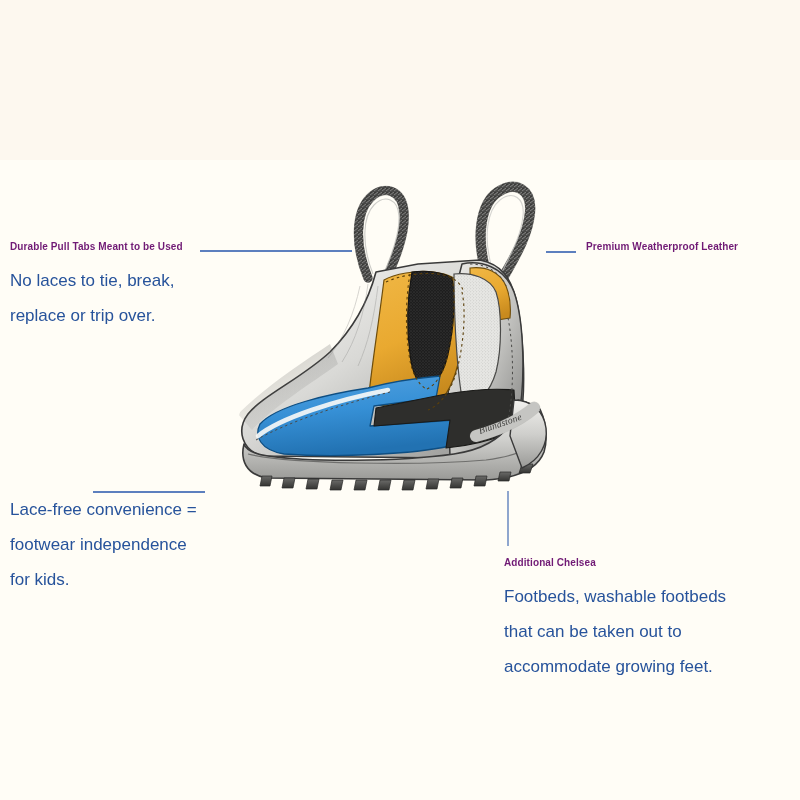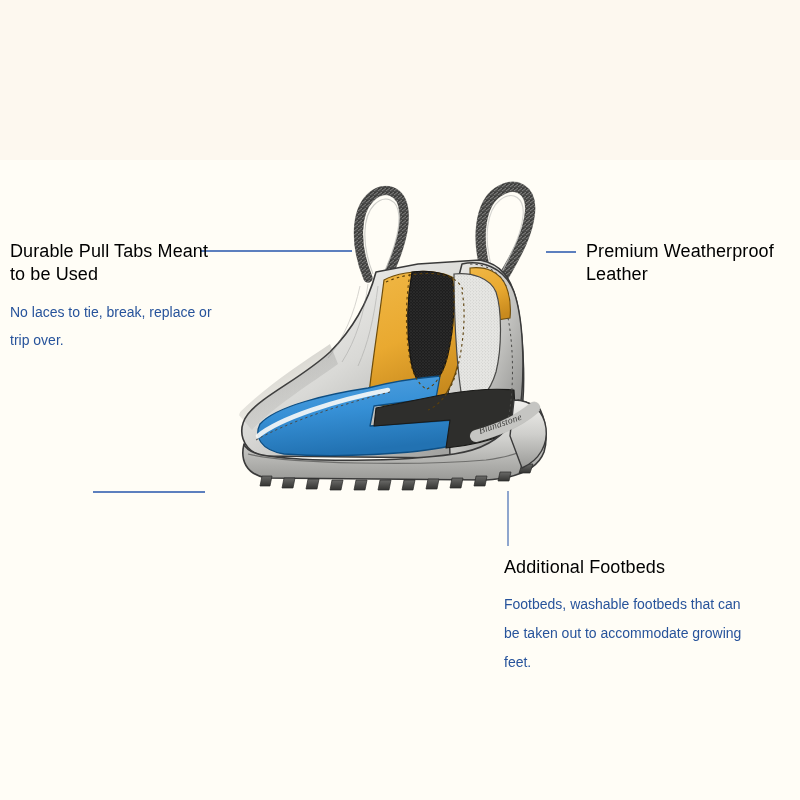--- a/index.html
+++ b/index.html
@@ -20,29 +20,29 @@
   
   #top-band {
     position:absolute; left:0; top:0; width:800px; height:160px;
     background:#FDF8EF;
   }
 
   
   .callout { position:absolute; }
 
   .callout-title {
-    font-size:18px;
-    font-weight:normal;
+    font-size:10px;
+    font-weight:bold;
     letter-spacing:.1px;
-    color:#000000;
+    color:#701a75;
     line-height:1.30;
   }
 
   .callout-body {
-    font-size:14px;
+    font-size:17px;
     font-weight:400;
     color:#27539B;
     line-height:2.05;
     margin-top:11px;
   }
 
   
   .rule-h {
     position:absolute;
     height:1.5px;
@@ -263,20 +263,21 @@
   <div id="c-pulltabs" class="callout">
     <div class="callout-title">Durable Pull Tabs Meant to be Used</div>
     <div class="callout-body">No laces to tie, break, replace or trip over.</div>
   </div>
 
   <div id="c-leather" class="callout">
     <div class="callout-title">Premium Weatherproof Leather</div>
   </div>
 
   <div id="c-easyslip" class="callout">
+    <div class="callout-body">Lace-free convenience = footwear independence for kids.</div>
   </div>
 
   <div id="c-footbeds" class="callout">
-    <div class="callout-title">Additional Footbeds</div>
+    <div class="callout-title">Additional Chelsea</div>
     <div class="callout-body">Footbeds, washable footbeds that can be taken out to accommodate growing feet.</div>
   </div>
 
 </div>
 
 </body></html>

